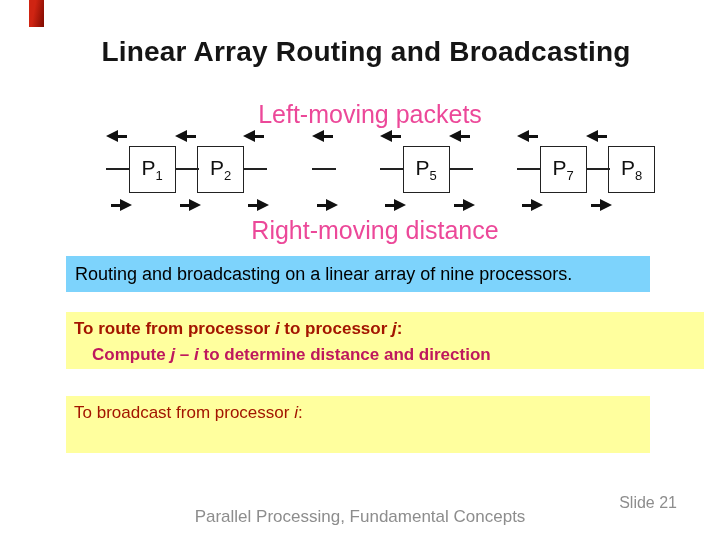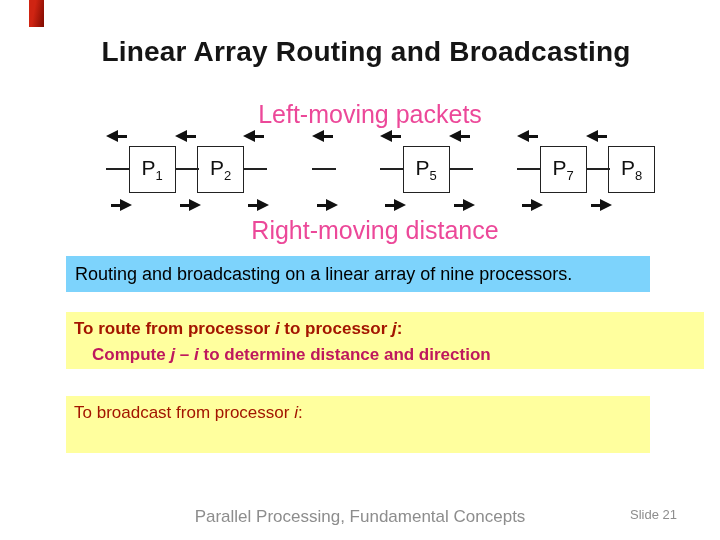--- a/index.html
+++ b/index.html
@@ -67,21 +67,21 @@
   .info-heading{color:#a31500;white-space:pre;}
   .info-detail{color:#be185d;padding-left:18px;white-space:pre;}
   .info-box i{font-style:italic;}
 
   
   .footer-title{
     position:absolute;left:0;top:507px;width:720px;text-align:center;
     font-size:17px;color:#8d8d8d;
   }
   .slide-number{
-    position:absolute;right:43px;top:507px;font-size:13px;color:#8d8d8d;
+    position:absolute;right:43px;top:494px;font-size:16px;color:#8d8d8d;
   }
 </style>
 </head>
 <body>
 
 <div class="stage">
 
   <div class="accent-bar"></div>
 
   <div class="slide-title">Linear Array Routing and Broadcasting</div>

